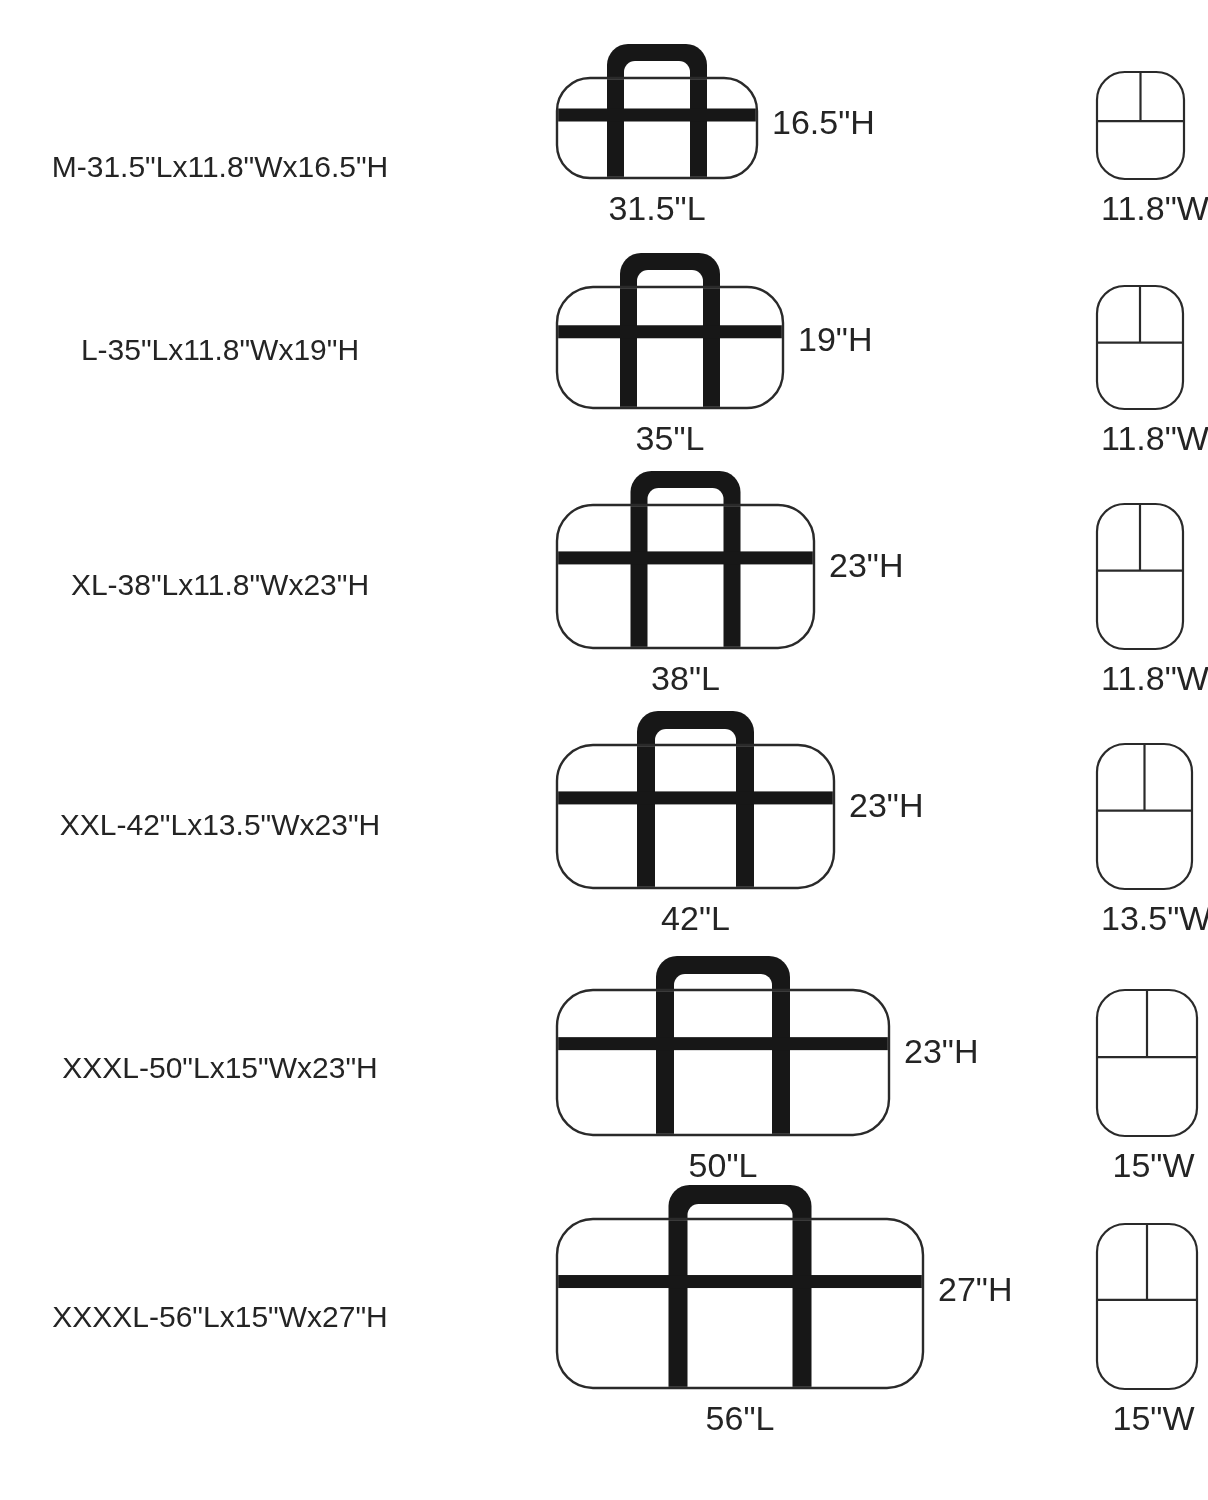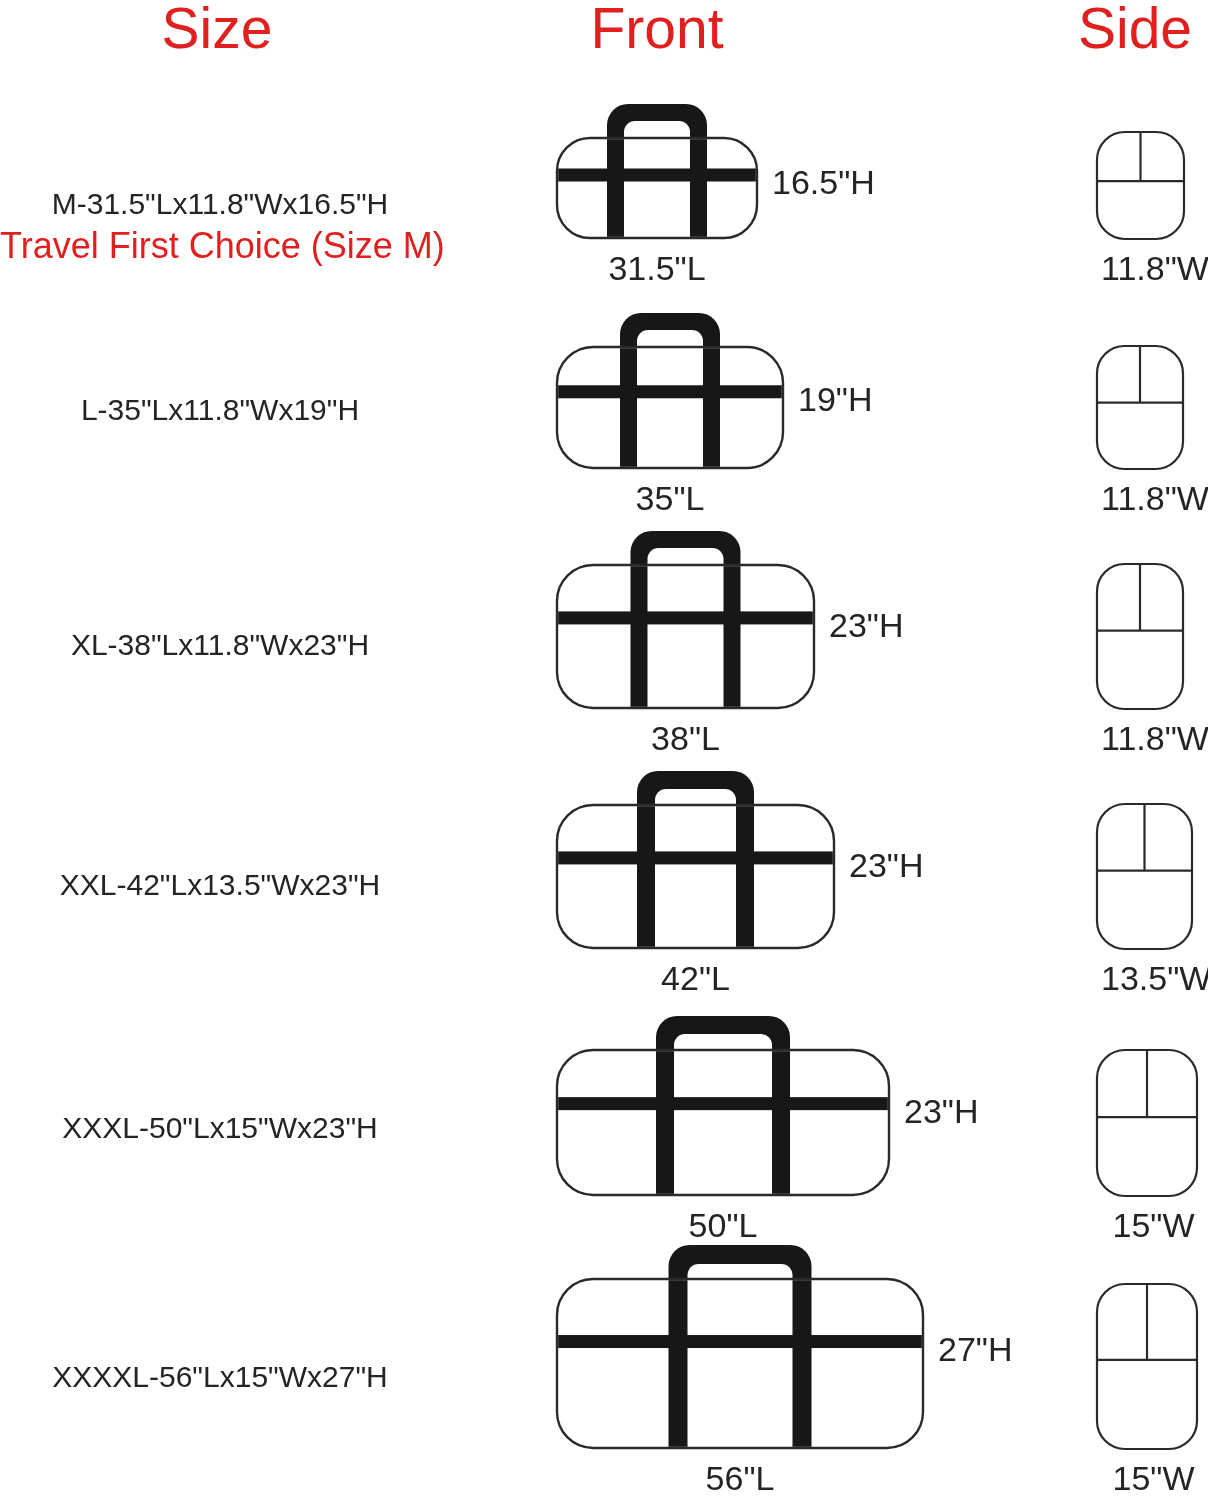--- a/index.html
+++ b/index.html
@@ -41,30 +41,24 @@
 
   .side-figure { width:-moz-max-content; width:max-content; }
   .side-svg-host { display:block; font-size:0; }
   .w-label { text-align:center; font-size:34px; line-height:40px; margin-top:6px;
              transform:translateX(6px); white-space:nowrap; color:#242424; }
 </style>
 </head>
 <body>
 
 <div class="sheet">
-  <div class="headers">
-    <span class="hd hd-size">Size</span>
-    <span class="hd hd-front">Front</span>
-    <span class="hd hd-side">Side</span>
-  </div>
   <div id="rows">
   <div class="row r0">
     <div class="size-col">
       <div class="size-label">M-31.5"Lx11.8"Wx16.5"H</div>
-      <div class="size-subtitle">Travel First Choice (Size M)</div>
     </div>
     <div class="front-col">
       <div class="front-figure">
         <div class="front-svg-host"><svg width="208" height="140" viewBox="0 0 208 140" xmlns="http://www.w3.org/2000/svg">
                 <rect x="54" y="2" width="100" height="62" rx="21" fill="#171717"></rect>
                 <rect x="71" y="19" width="66" height="62" rx="11" fill="#fff"></rect>
                 <rect x="4" y="36" width="200" height="100" rx="33" fill="#fff" stroke="#2a2a2a" stroke-width="2.4"></rect>
                 <rect x="54" y="37.2" width="17" height="97.6" fill="#171717"></rect>
                 <rect x="137" y="37.2" width="17" height="97.6" fill="#171717"></rect>
                 <rect x="5.2" y="66.5" width="197.6" height="13" fill="#171717"></rect>

